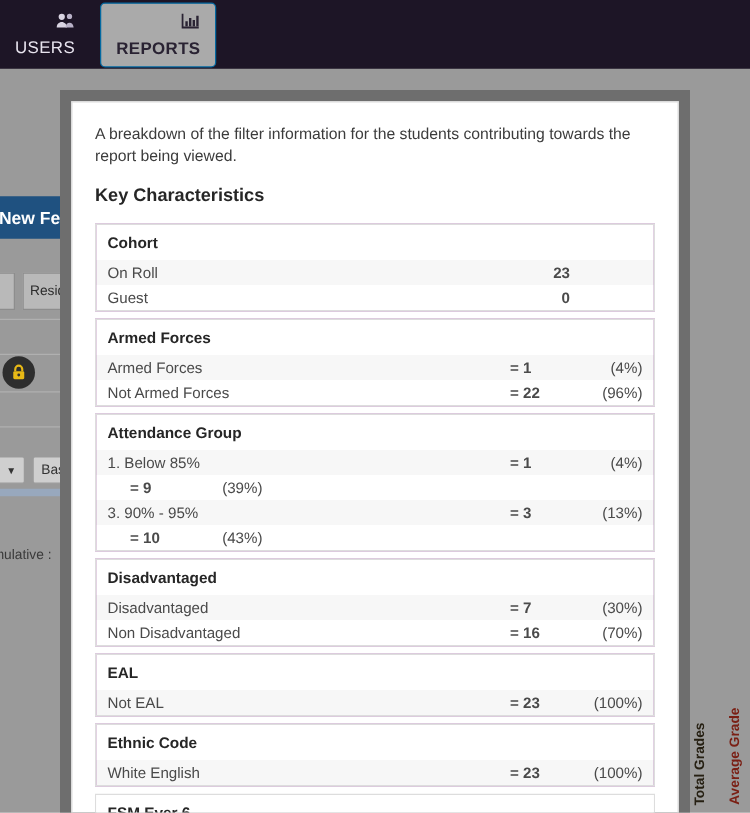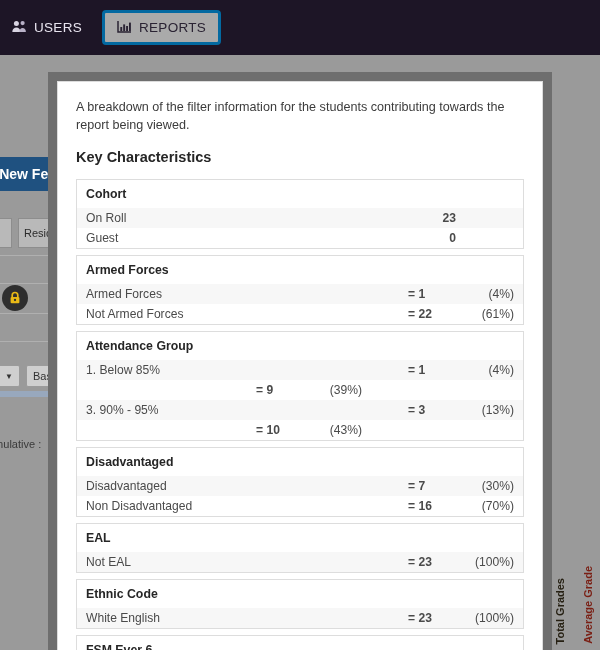--- a/index.html
+++ b/index.html
@@ -14,28 +14,29 @@
   
   #bg-layer { position: absolute; inset: 0; z-index: 0; }
 
   #topbar {
     position: absolute; top: 0; left: 0; width: 600px; height: 55px;
     background: #1d1526;
     display: flex; align-items: center; gap: 10px;
     padding-left: 2px;
   }
   .topbar-item {
-    display: flex; align-items: flex-start; gap: 7px;
+    display: flex; align-items: flex-end; gap: 7px;
     color: #e8e4ef; font-size: 13.5px; letter-spacing: .3px;
-    padding: 7px 10px; border-radius: 4px;
+    padding: 7px 10px; border-radius: 4px; flex-direction: column;
   }
   .topbar-item.active {
     background: #aaaaaa; color: #2a2333;
-    border: 3px solid #0369a1;
+    border: 1px solid #0369a1;
     padding: 7px 12px;
+    font-weight: bold;
   }
   .tb-icon { display: inline-block; line-height: 0; }
 
   #bg-body {
     position: absolute; top: 55px; left: 0; width: 600px; height: 595px;
     background: #9a9a9a;
   }
 
   .bg-ribbon {
     position: absolute; left: -58px; top: 102px;
@@ -137,21 +138,20 @@
   .group-title {
     font-size: 12.3px; font-weight: bold; color: #262626;
     padding: 7px 9px 7px 9px;
     background: #ffffff;
   }
   .row {
     display: flex; align-items: center;
     font-size: 12.1px; color: #4a4a4a;
     padding: 3px 9px 3px 9px;
     background: #ffffff;
-    justify-content: center;
   }
   .row.alt { background: #f7f7f7; }
   .row .label { flex: 1 1 auto; white-space: nowrap; }
   .row .eq {
     width: 66px; text-align: left; color: #4a4a4a;
     padding-left: 18px;
     font-weight: bold;
   }
   .row .pct { width: 58px; text-align: right; color: #4a4a4a; }
   .row.plain .eq { width: auto; padding-left: 0; }
@@ -254,21 +254,21 @@
         <div class="group">
           <div class="group-title">Armed Forces</div>
           <div class="row alt">
             <span class="label">Armed Forces</span>
             <span class="eq">= 1</span>
             <span class="pct">(4%)</span>
           </div>
           <div class="row">
             <span class="label">Not Armed Forces</span>
             <span class="eq">= 22</span>
-            <span class="pct">(61%)</span>
+            <span class="pct">(96%)</span>
           </div>
         </div>
         <div class="group">
           <div class="group-title">Attendance Group</div>
           <div class="row alt">
             <span class="label">1. Below 85%</span>
             <span class="eq">= 1</span>
             <span class="pct">(4%)</span>
           </div>
           <div class="row">

